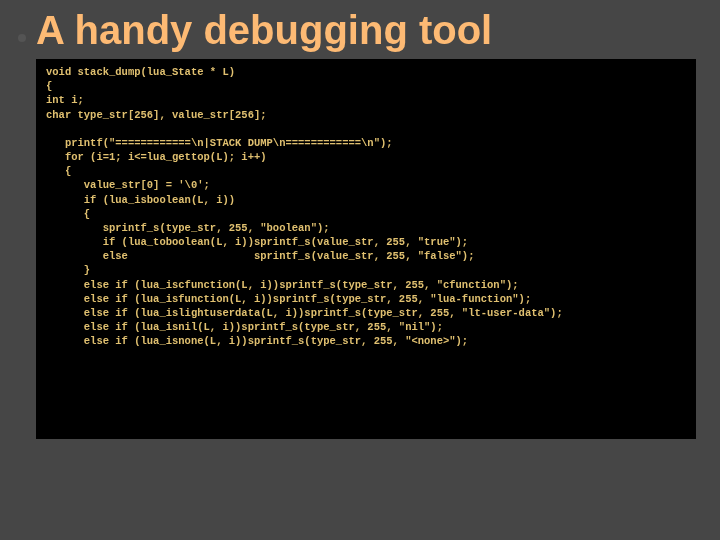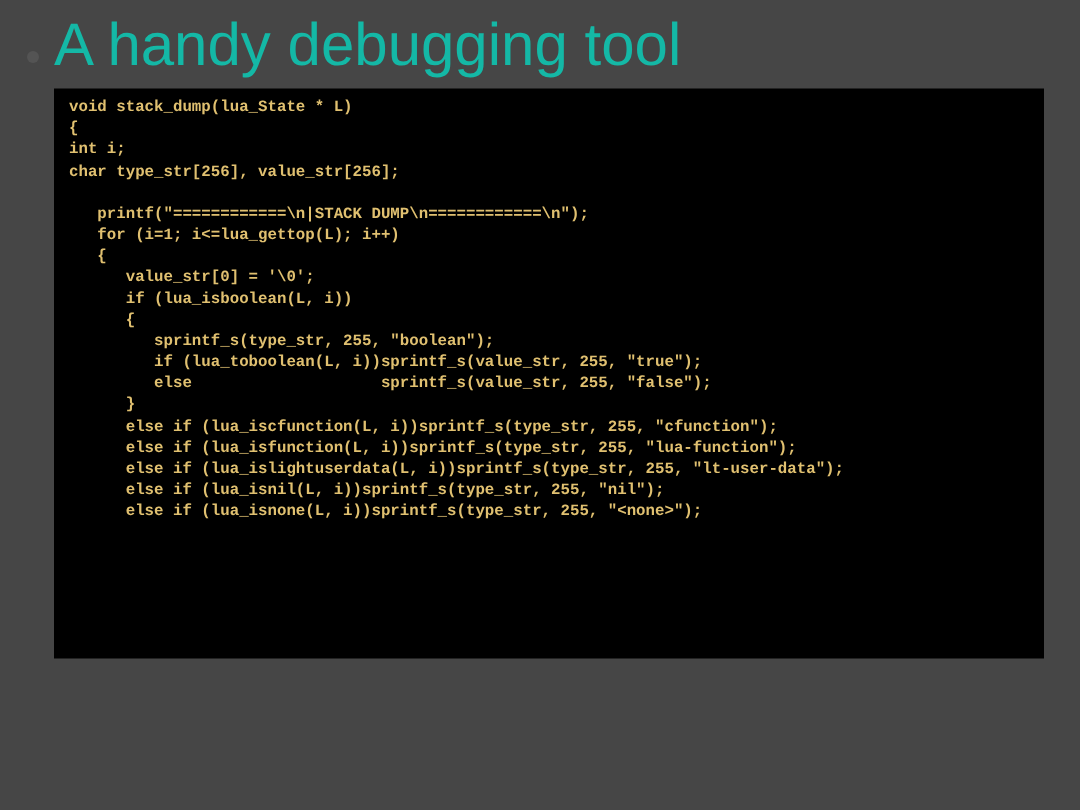--- a/index.html
+++ b/index.html
@@ -21,22 +21,22 @@
     left: 18px;
     top: 34px;
     width: 8px;
     height: 8px;
     border-radius: 50%;
     background: #545454;
   }
   h1 {
     margin: 0 0 6px 0;
     font-size: 40px;
-    font-weight: 400;
-    color: #14b8a6;
+    font-weight: 700;
+    color: #fdba74;
     letter-spacing: 0px;
   }
   pre.code {
     margin: 0;
     padding: 6px 27px 10px 10px;
     background: #000000;
     color: #e0c070;
     font-family: "Courier New", Courier, monospace;
     font-size: 10.5px;
     line-height: 1.35;

